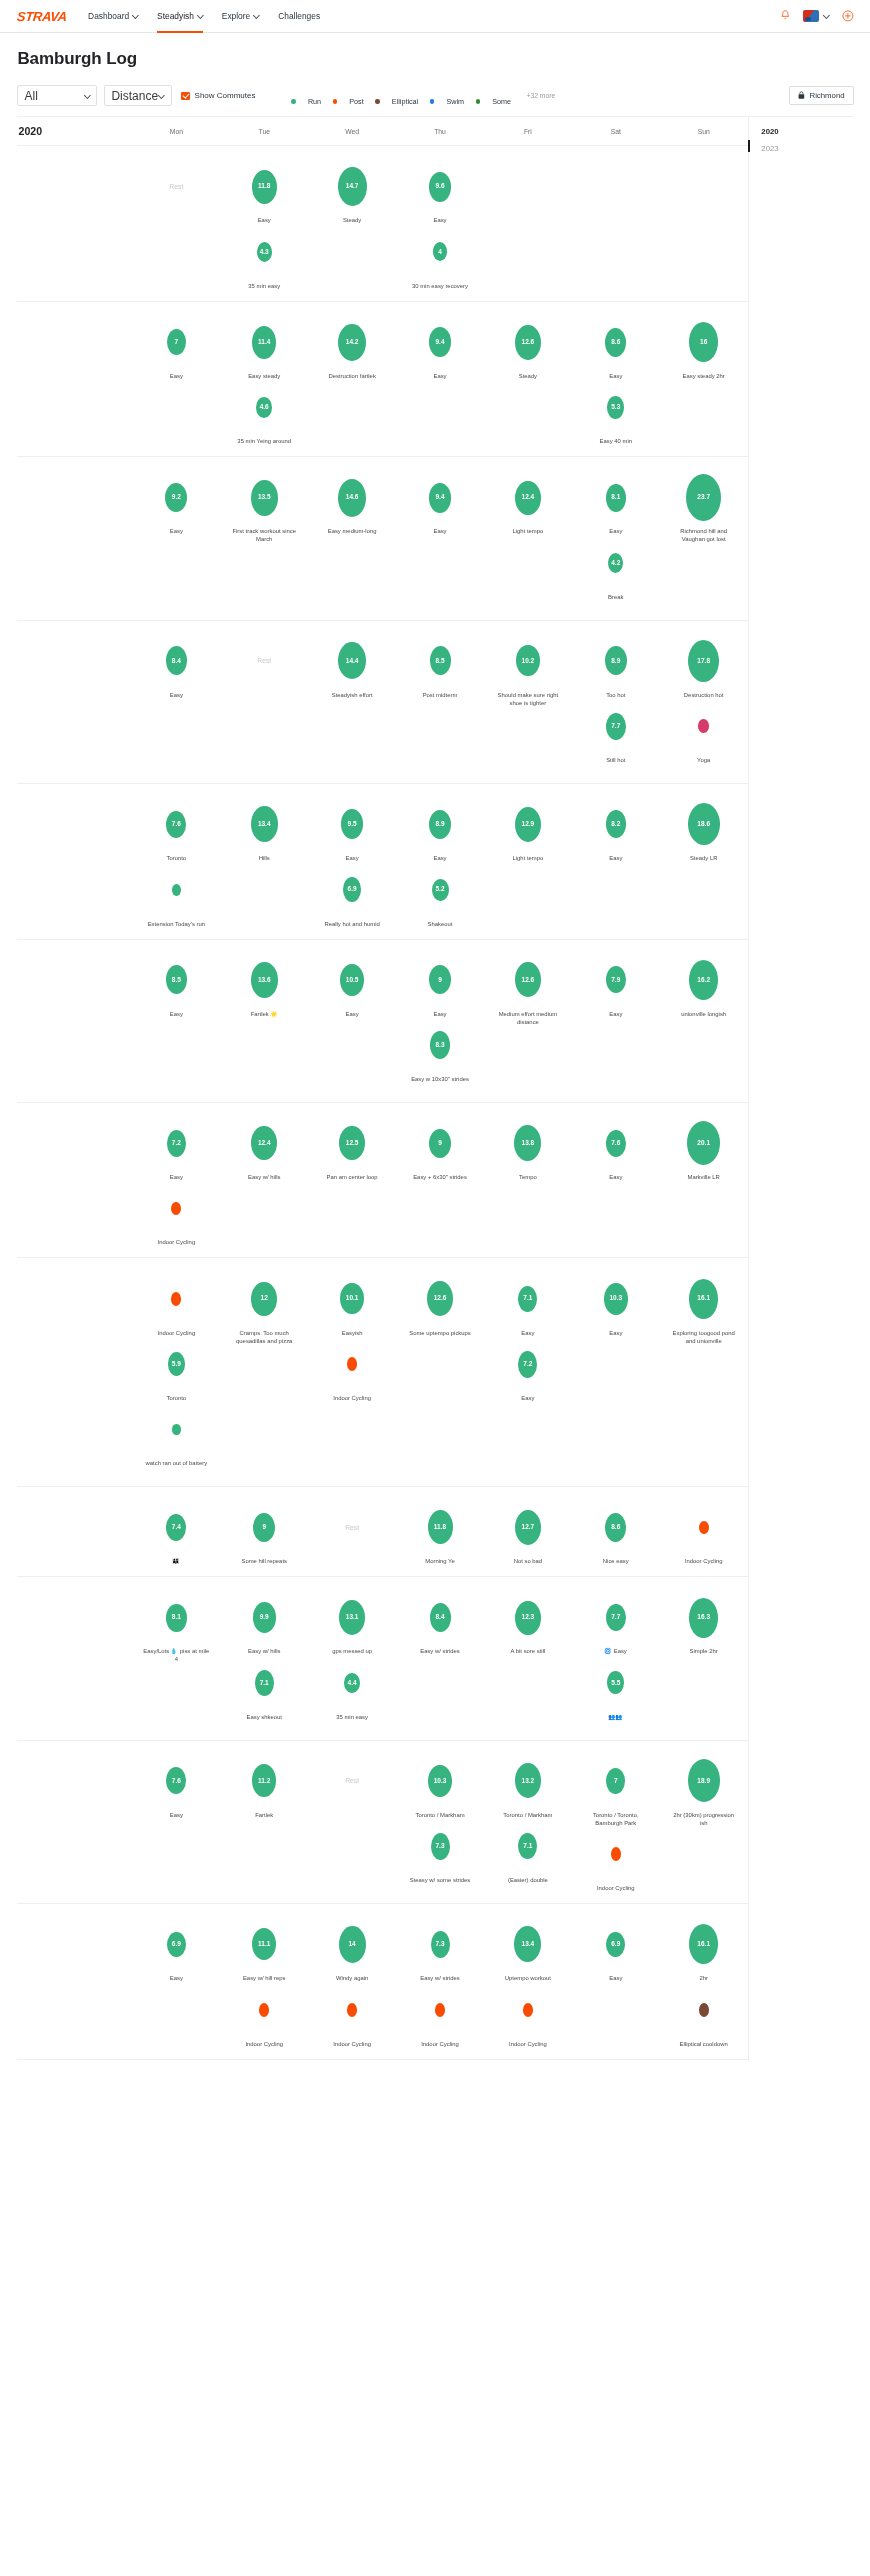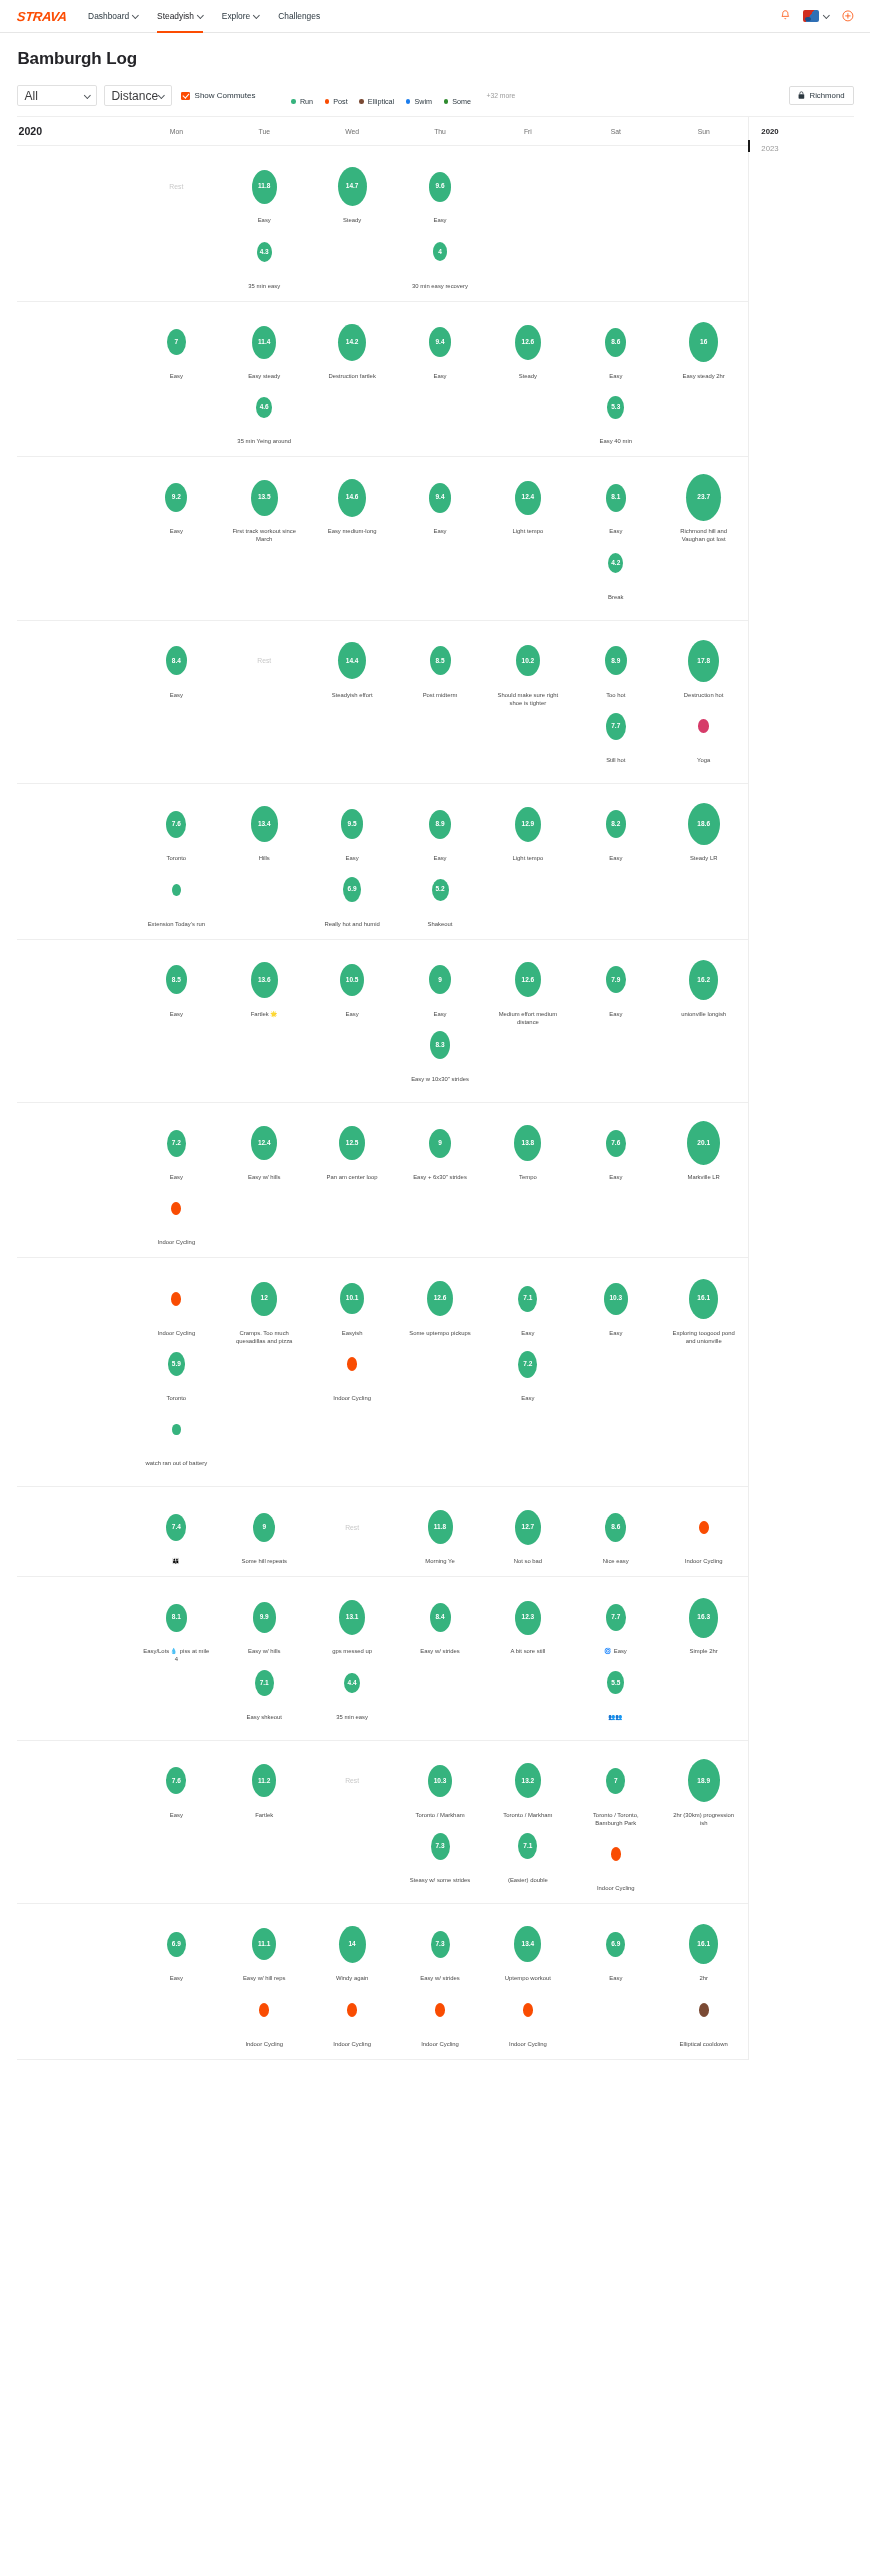--- a/index.html
+++ b/index.html
@@ -85,21 +85,21 @@
     width: 8.7px; height: 8.7px; background: #fc4c02; border-radius: 1.2px;
     position: relative;
   }
   .cbox::after {
     content:""; position:absolute; left:2.5px; top:0.6px; width:2.5px; height:5px;
     border-right:1.2px solid #fff; border-bottom:1.2px solid #fff; transform: rotate(42deg);
   }
   .cbox-label { font-size: 8px; color: #2c3840; }
 
   .legend { display: flex; align-items: center; gap: 11.8px; margin-left: 36px; }
-  .legend-item { display: flex; align-items: center; gap: 4px; font-size: 7.2px; color: #2c3840; cursor: pointer; margin-top: 11px; }
+  .legend-item { display: flex; align-items: center; gap: 12px; font-size: 7.2px; color: #2c3840; cursor: pointer; margin-top: 11px; }
   .legend-dot { width: 4.4px; height: 4.4px; border-radius: 50%; display: inline-block; }
   .legend-more { font-size: 6.8px; color: #9b9b9b; margin-left: 3.7px; cursor: pointer; }
   .private-btn {
     margin-left: auto; display: flex; align-items: center; gap: 4.4px;
     border: 0.6px solid #dcdcdc; border-radius: 1.9px; height: 19px; padding: 0 8px;
     font-size: 7.8px; color: #2c3840; background: #fff; cursor: pointer;
   }
 
   
   .cal-layout { display: flex; }

